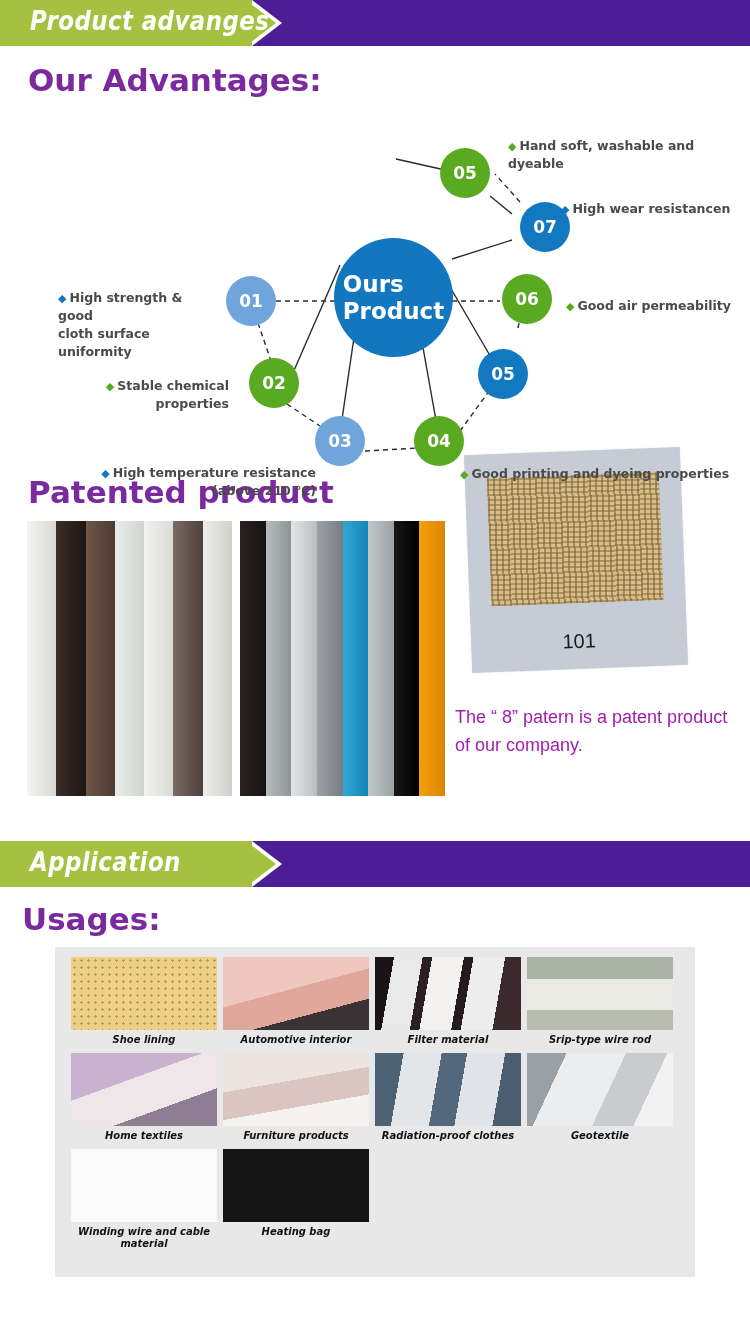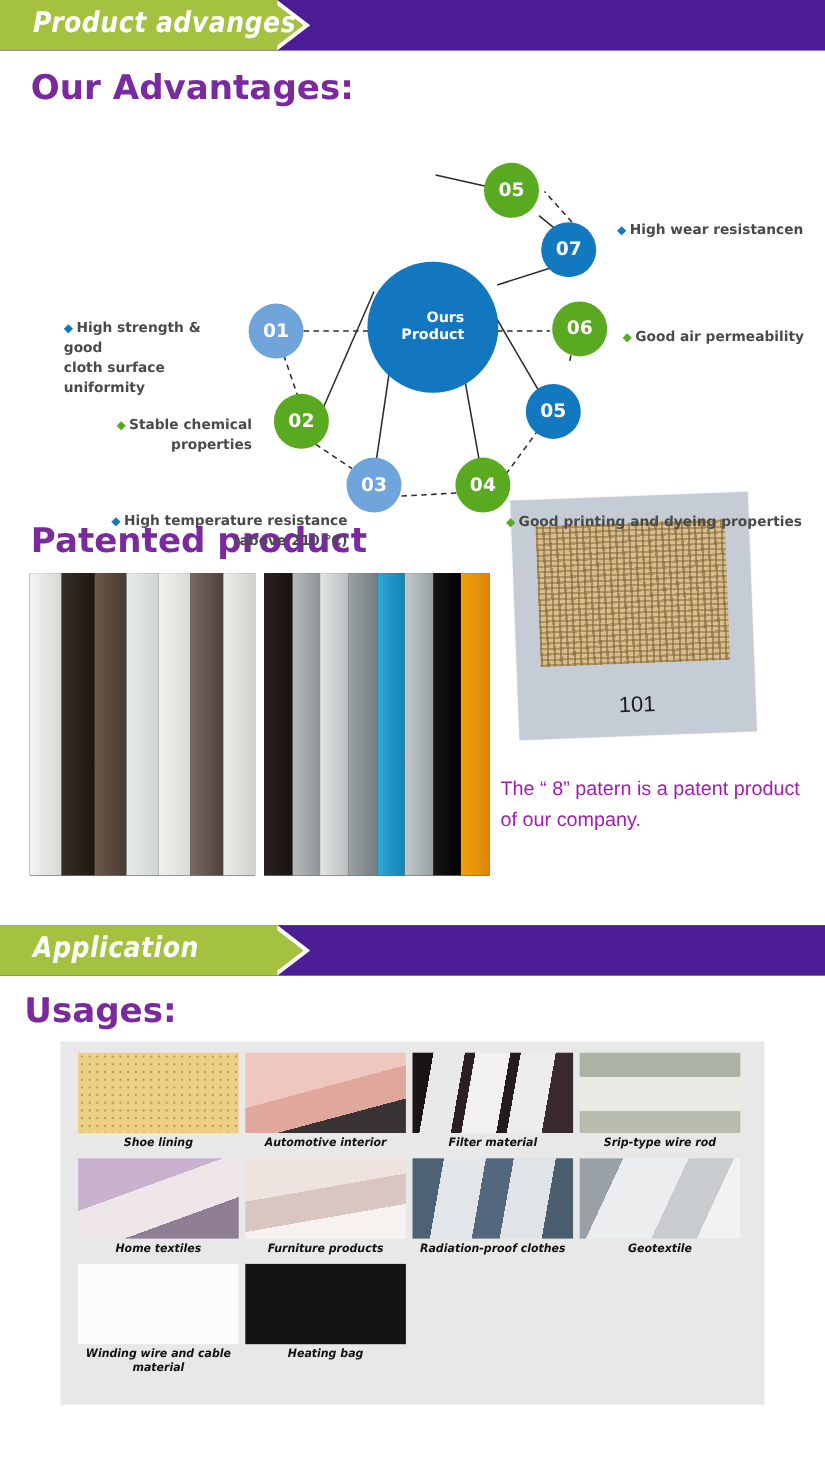--- a/index.html
+++ b/index.html
@@ -64,21 +64,21 @@
     position: absolute;
     border-radius: 50%;
     color: #fff;
     font-weight: bold;
     display: flex; align-items: center; justify-content: center;
     font-family: "DejaVu Sans", sans-serif;
     z-index: 2;
   }
   .node.center {
     width: 119px; height: 119px;
-    font-size: 13px; line-height: 1.15; text-align: right;
+    font-size: 23px; line-height: 1.15; text-align: left;
     background: #1277bf;
   }
   .node.small { width: 50px; height: 50px; font-size: 17px; }
   .node.green { background: #5aaa21; }
   .node.blue  { background: #1279c1; }
   .node.lblue { background: #6fa5da; }
 
   .lbl {
     position: absolute;
     font-size: 12.5px;
@@ -214,23 +214,26 @@
       <div>Product</div>
     </div>
   </div>
 
   <div class="node small lblue" style="left:226px; top:230px;">01</div>
   <div class="node small green" style="left:249px; top:312px;">02</div>
   <div class="node small lblue" style="left:315px; top:370px;">03</div>
   <div class="node small green" style="left:414px; top:370px;">04</div>
   <div class="node small blue" style="left:478px; top:303px;">05</div>
   <div class="node small green" style="left:502px; top:228px;">06</div>
-  <div class="node small blue" style="left:492px; top:156px;">07</div>
+  <div class="node small blue" style="left:520px; top:156px;">07</div>
   <div class="node small green" style="left:440px; top:102px;">05</div>
 
+  <div class="lbl" style="left:508px; top:91px;">
+    <span class="dia g">◆</span><span>Hand soft, washable and dyeable</span>
+  </div>
 
   <div class="lbl" style="left:561px; top:154px;">
     <span class="dia b">◆</span><span>High wear resistancen</span>
   </div>
 
   <div class="lbl" style="left:566px; top:251px;">
     <span class="dia g">◆</span><span>Good air permeability</span>
   </div>
 
 

